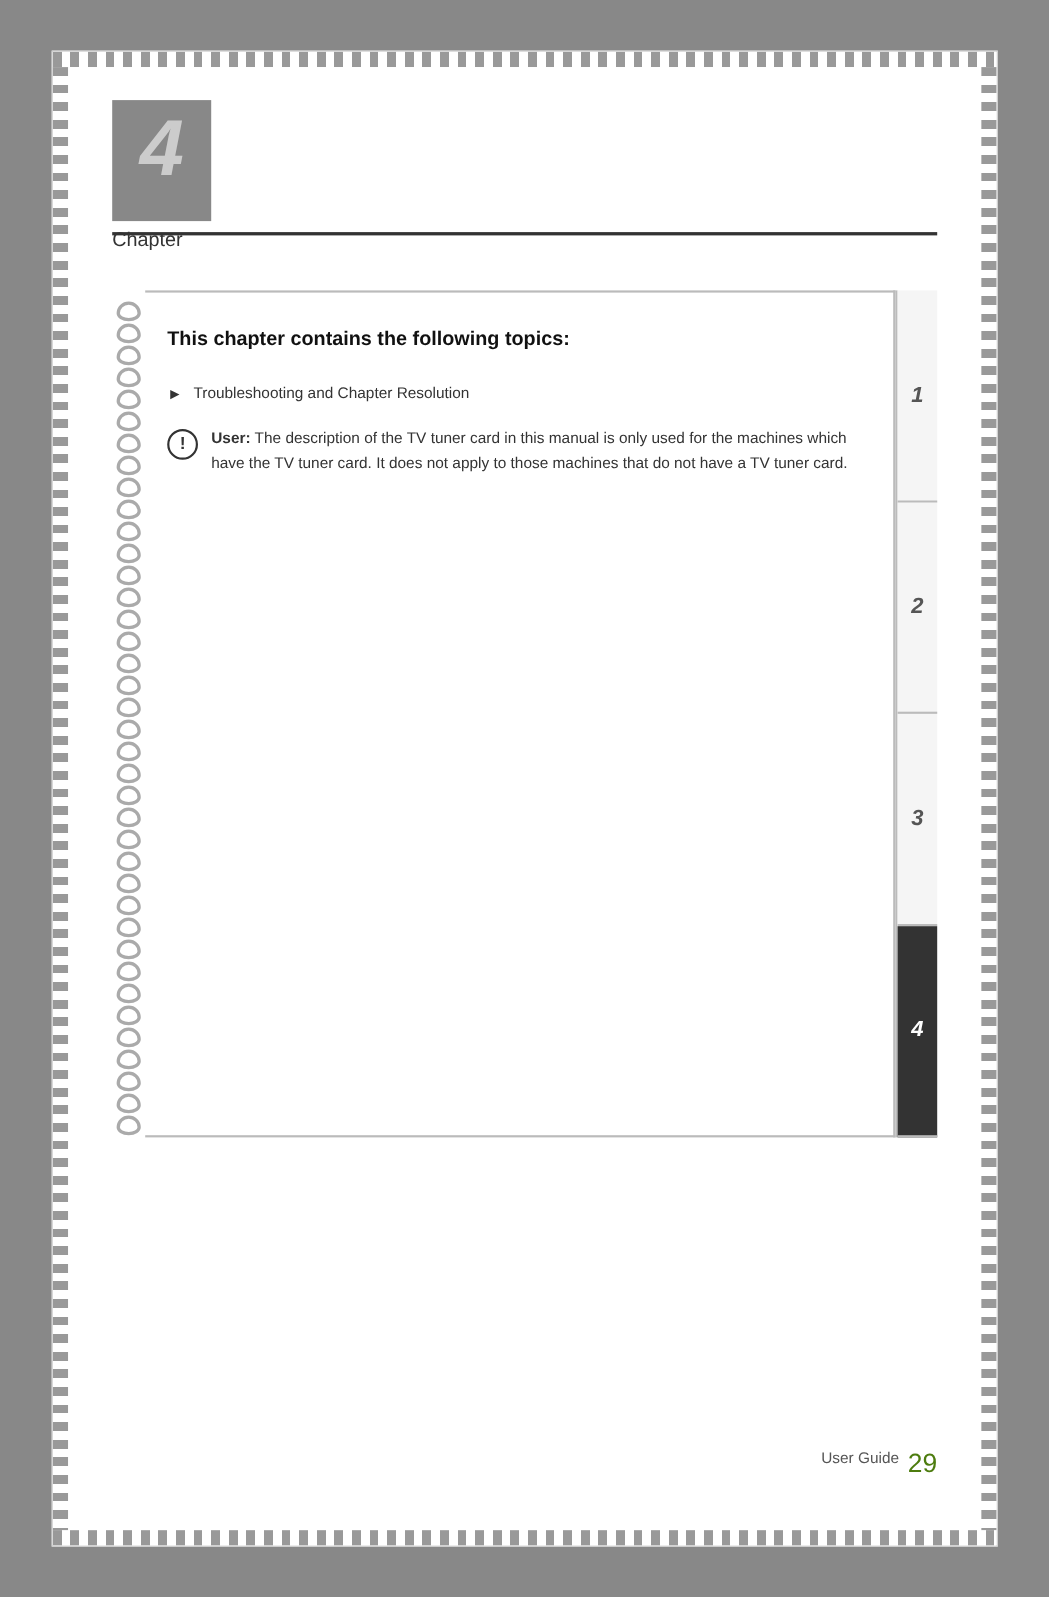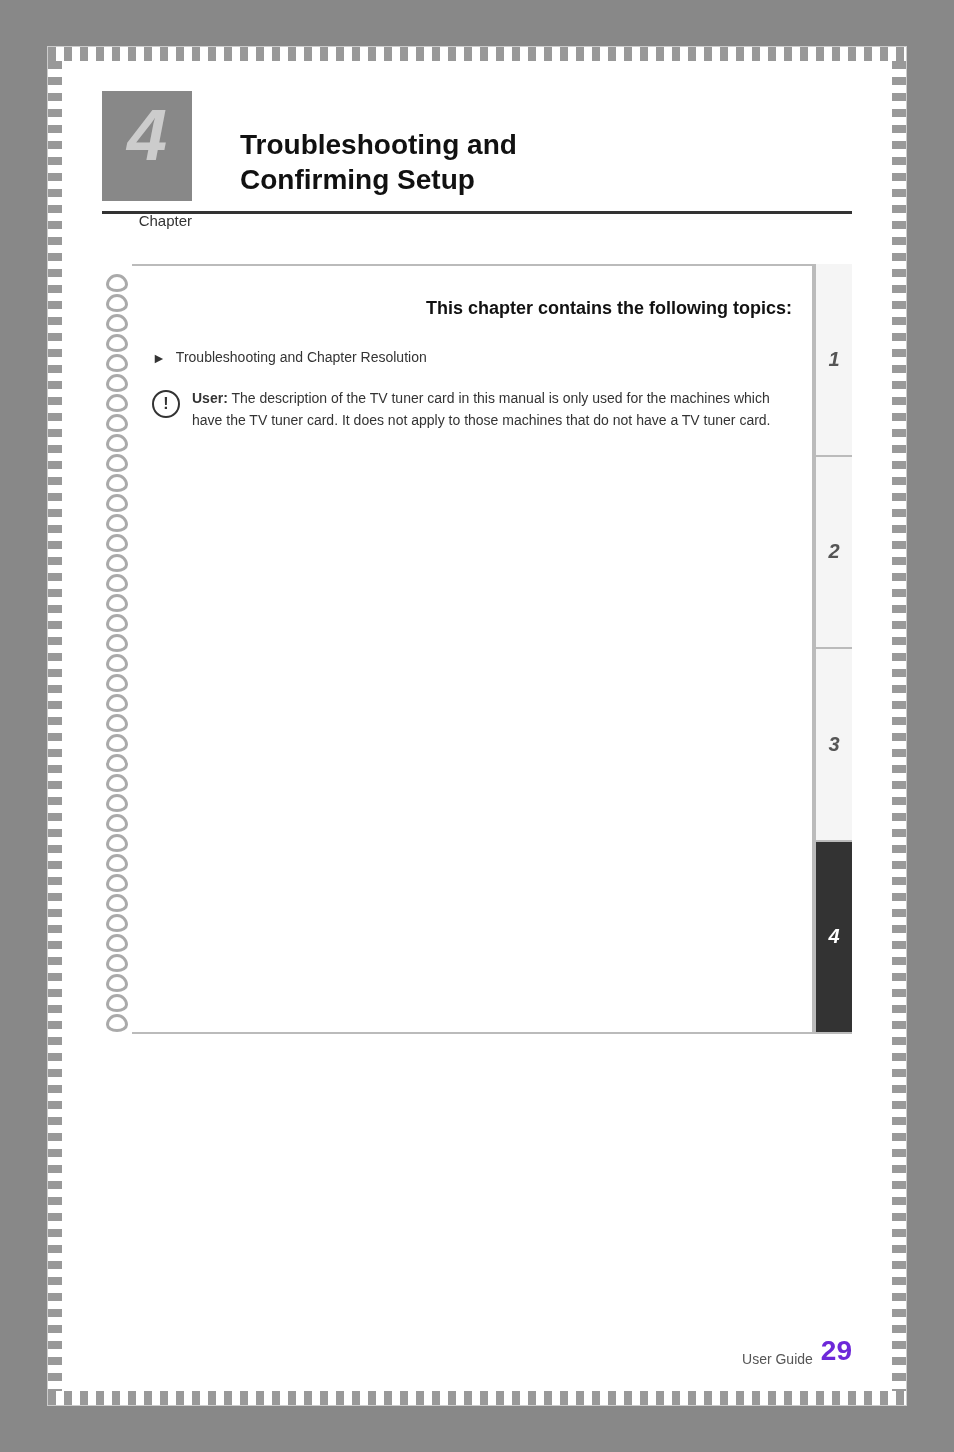--- a/index.html
+++ b/index.html
@@ -104,22 +104,22 @@
       color: #ccc;
       font-style: italic;
       line-height: 1;
     }
 
     .chapter-label-below {
       position: absolute;
       bottom: -28px;
       left: 0;
       width: 90px;
-      text-align: right;
-      font-size: 15px;
+      text-align: left;
+      font-size: 18px;
       color: #333;
       font-weight: normal;
     }
 
     .chapter-title-text {
       font-size: 28px;
       font-weight: bold;
       color: #111;
       line-height: 1.25;
       padding-bottom: 4px;
@@ -167,21 +167,20 @@
       min-height: 680px;
       position: relative;
     }
 
     .notebook-intro {
       font-size: 18px;
       font-weight: bold;
       color: #111;
       margin-bottom: 28px;
       line-height: 1.4;
-      text-align: right;
     }
 
     .topic-item {
       display: flex;
       align-items: flex-start;
       margin-bottom: 22px;
       font-size: 14px;
       color: #333;
     }
 
@@ -247,59 +246,53 @@
     }
 
     .tab-item.active {
       background: #333;
       color: #fff;
     }
 
     
     .footer {
       position: absolute;
-      bottom: 24px;
+      bottom: 46px;
       right: 40px;
       font-size: 14px;
       color: #555;
       display: flex;
-      align-items: flex-end;
+      align-items: flex-start;
       gap: 8px;
     }
 
     .footer-page-num {
-      font-size: 28px;
-      font-weight: bold;
-      color: #6d28d9;
+      font-size: 24px;
+      font-weight: normal;
+      color: #4d7c0f;
     }
   </style>
 </head>
 <body>
 
 <div class="page">
   <div class="dashed-top"></div>
   <div class="dashed-bottom"></div>
   <div class="dashed-left"></div>
   <div class="dashed-right"></div>
 
   <div class="content">
 
     <div class="chapter-header">
       <div style="position:relative; margin-right: 24px; flex-shrink:0;">
         <div class="chapter-number-box">
           <span class="chapter-big-number">4</span>
         </div>
         <div class="chapter-label-below">Chapter</div>
       </div>
-      <div class="chapter-title-wrapper">
-        <div class="chapter-title-text">
-          <span>Troubleshooting and</span><br>
-          <span>Confirming Setup</span>
-        </div>
-      </div>
     </div>
 
     <div class="main-body">
 
       <div class="spiral-binding">
         <div class="spiral-ring"></div>
         <div class="spiral-ring"></div>
         <div class="spiral-ring"></div>
         <div class="spiral-ring"></div>
         <div class="spiral-ring"></div>

